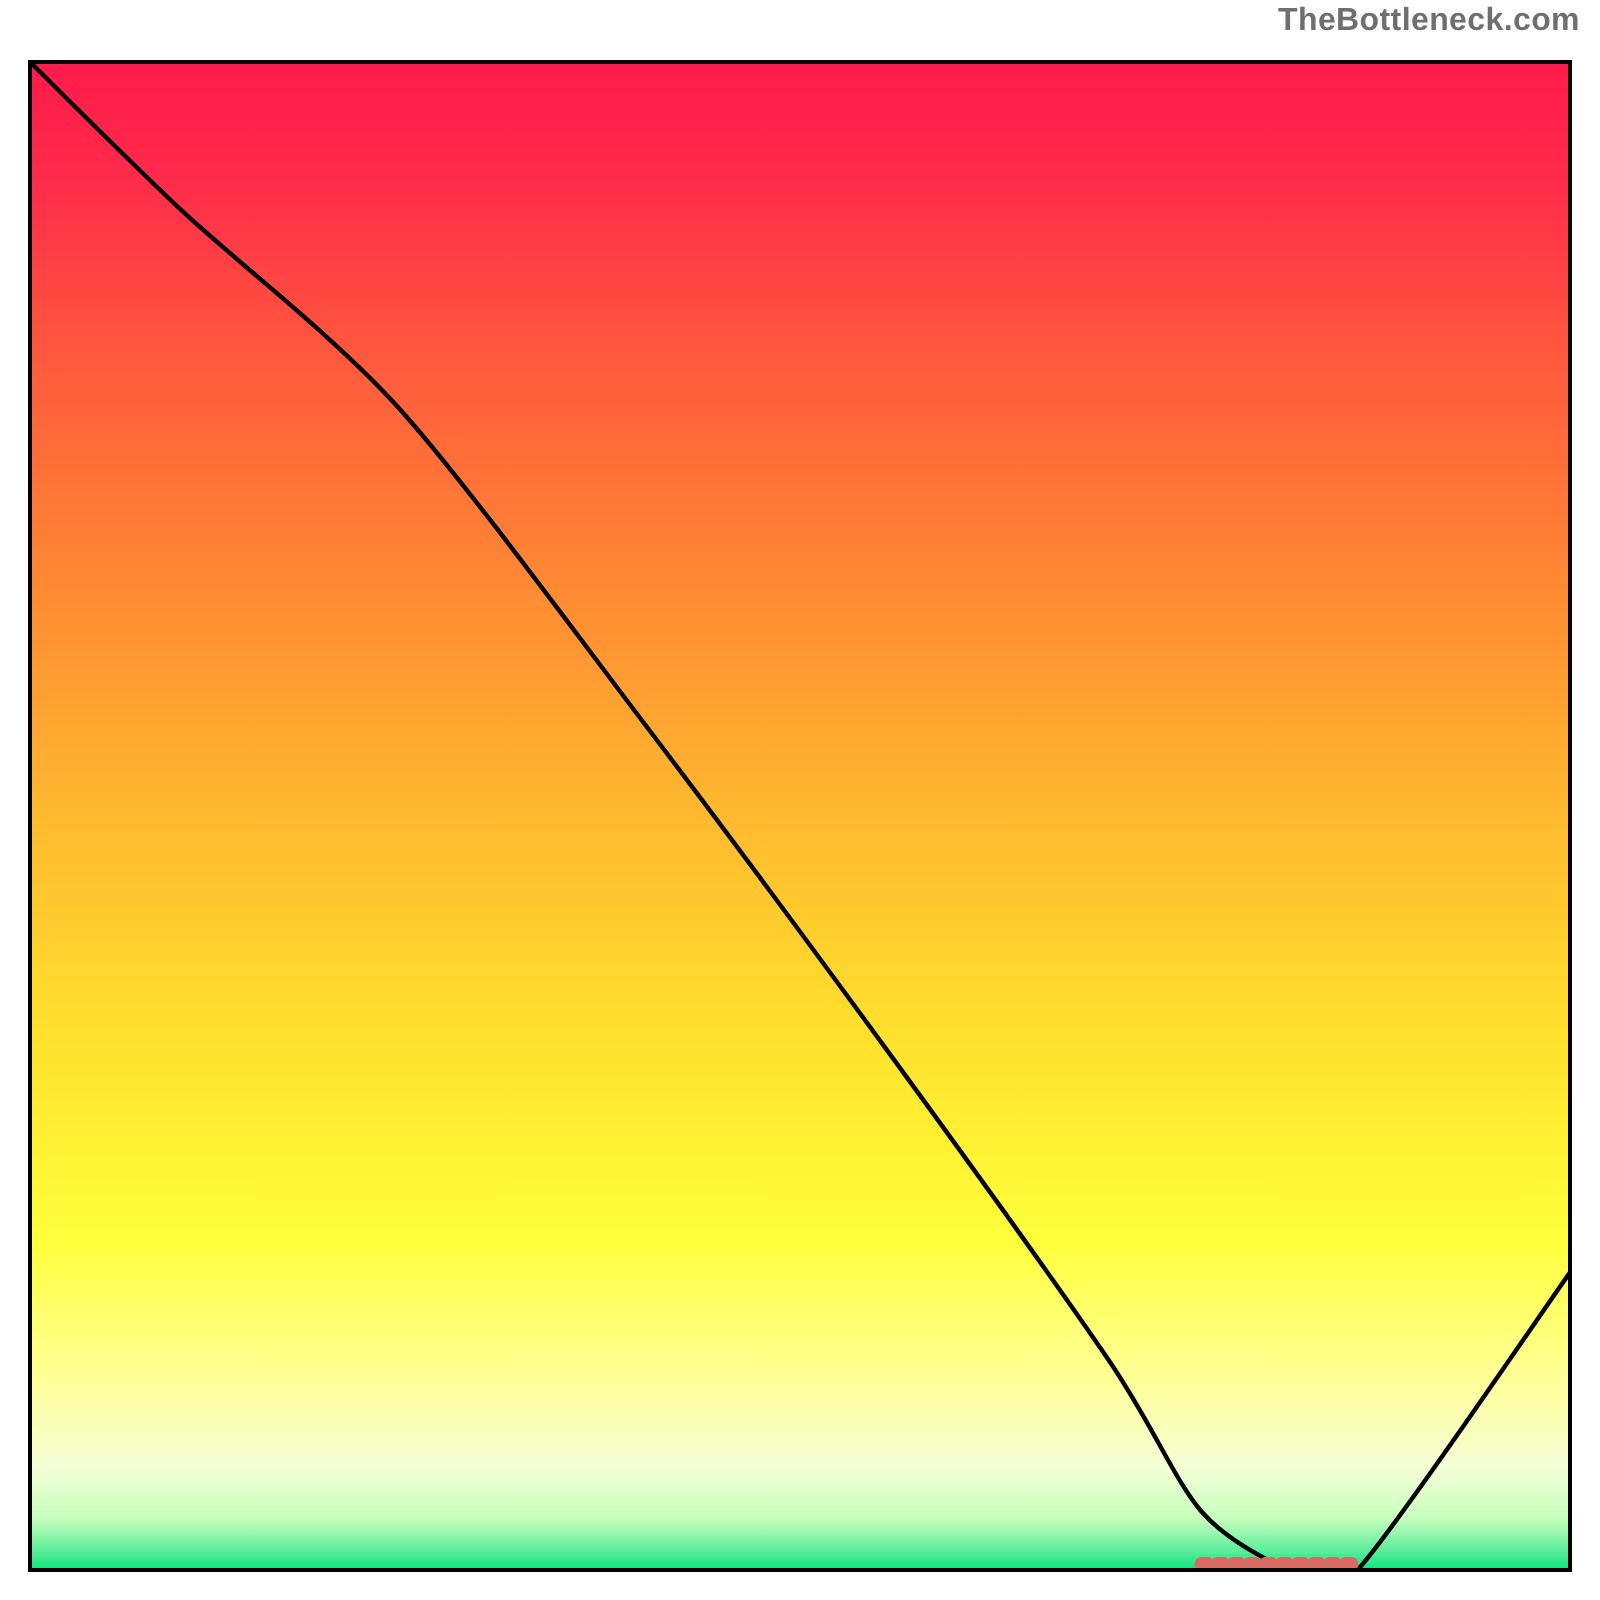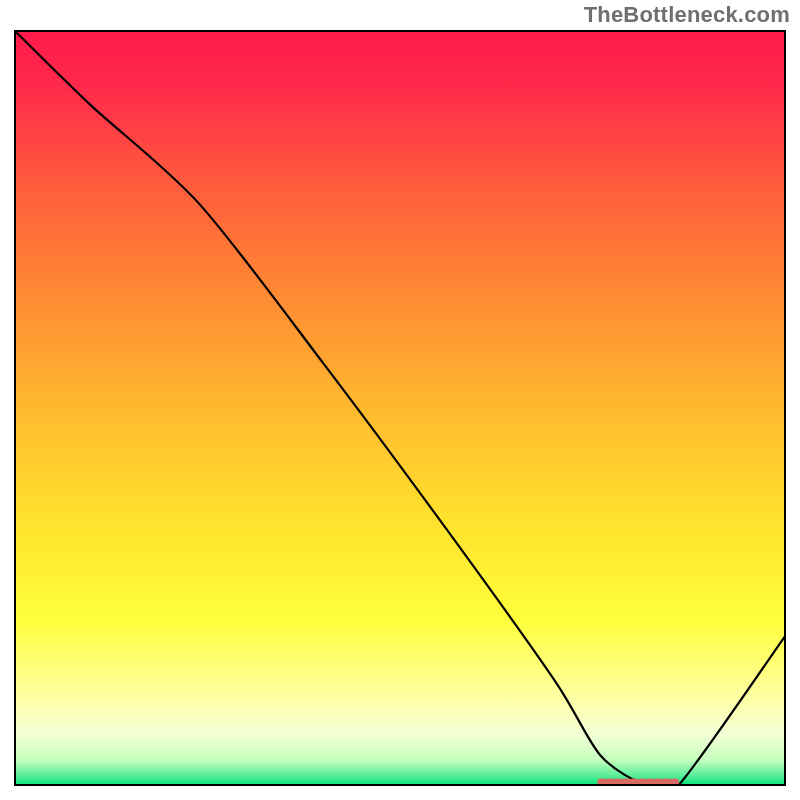--- a/index.html
+++ b/index.html
@@ -13,21 +13,21 @@
   }
   .wrap {
     position: relative;
     width: 800px;
     height: 800px;
   }
   .watermark {
     position: absolute;
     top: 2px;
     right: 10px;
-    font-size: 22px;
+    font-size: 16px;
     font-weight: 600;
     color: #6f6f6f;
     letter-spacing: 0.2px;
     z-index: 10;
   }
   .plot {
     position: absolute;
     
     left: 14px;
     top: 30px;

